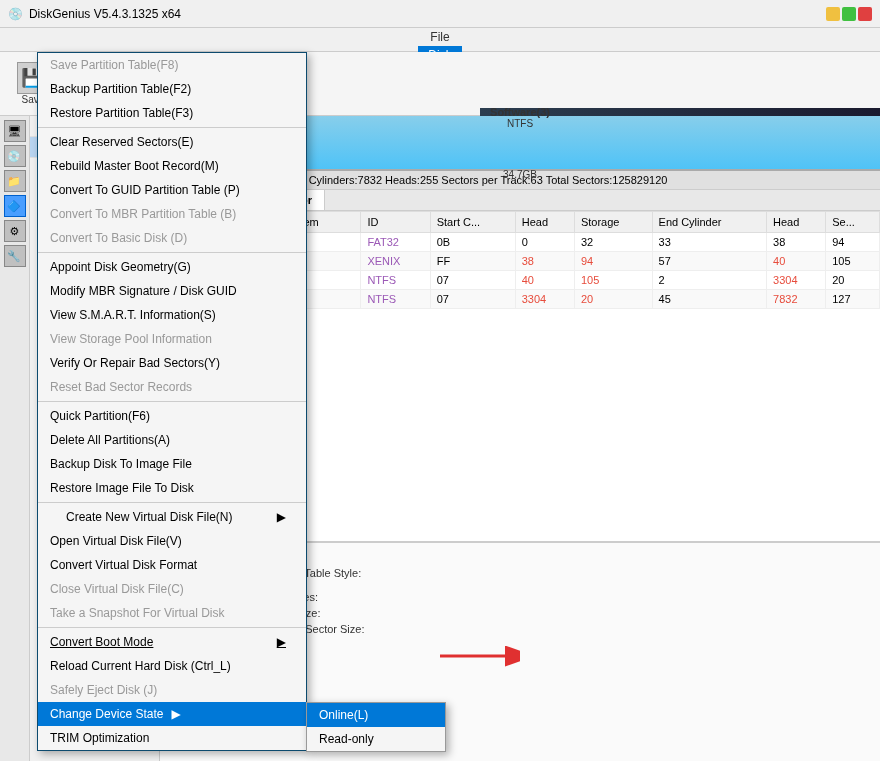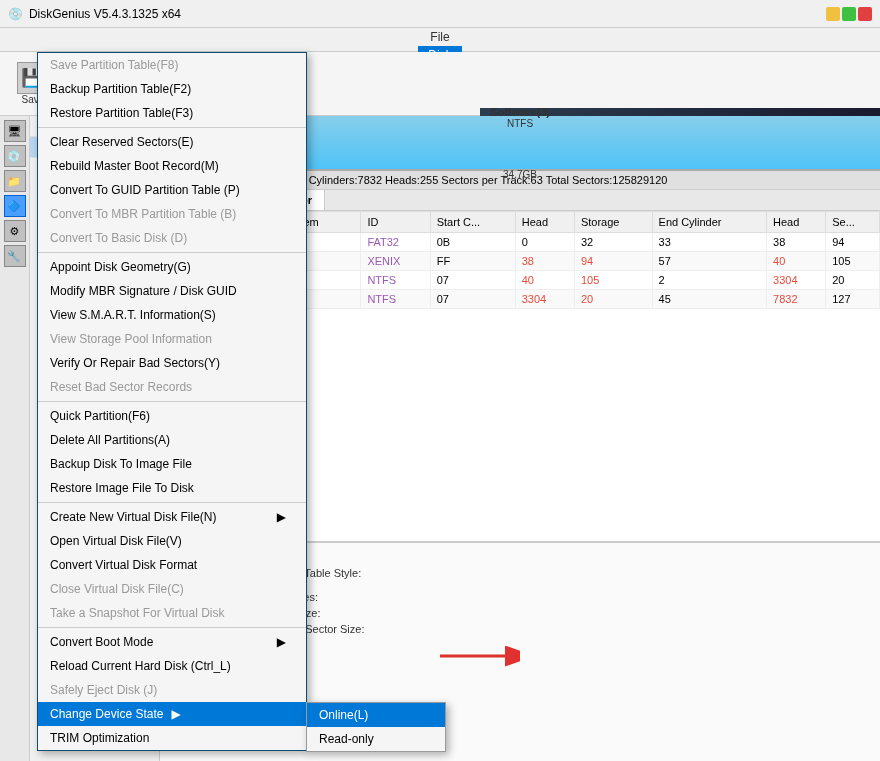--- a/index.html
+++ b/index.html
@@ -409,40 +409,40 @@
     </div>
     <div class="dropdown-item">
       <span>Backup Disk To Image File</span>
     </div>
     <div class="dropdown-item">
       <span>Restore Image File To Disk</span>
     </div>
 
     <div class="dropdown-sep"></div>
 
-    <div class="dropdown-item" style="justify-content:space-between;">
+    <div class="dropdown-item" style="justify-content:space-between;margin-left:16px;">
       <span>Create New Virtual Disk File(N)</span>
       <span style="margin-left:8px;">▶</span>
     </div>
     <div class="dropdown-item">
       <span>Open Virtual Disk File(V)</span>
     </div>
     <div class="dropdown-item">
       <span>Convert Virtual Disk Format</span>
     </div>
     <div class="dropdown-item disabled">
       <span>Close Virtual Disk File(C)</span>
     </div>
     <div class="dropdown-item disabled">
       <span>Take a Snapshot For Virtual Disk</span>
     </div>
 
     <div class="dropdown-sep"></div>
 
-    <div class="dropdown-item" style="justify-content:space-between;">
+    <div class="dropdown-item" style="justify-content:space-between;text-decoration:underline;">
       <span>Convert Boot Mode</span>
       <span style="margin-left:8px;">▶</span>
     </div>
     <div class="dropdown-item">
       <span>Reload Current Hard Disk (Ctrl_L)</span>
     </div>
     <div class="dropdown-item disabled">
       <span>Safely Eject Disk (J)</span>
     </div>
 

